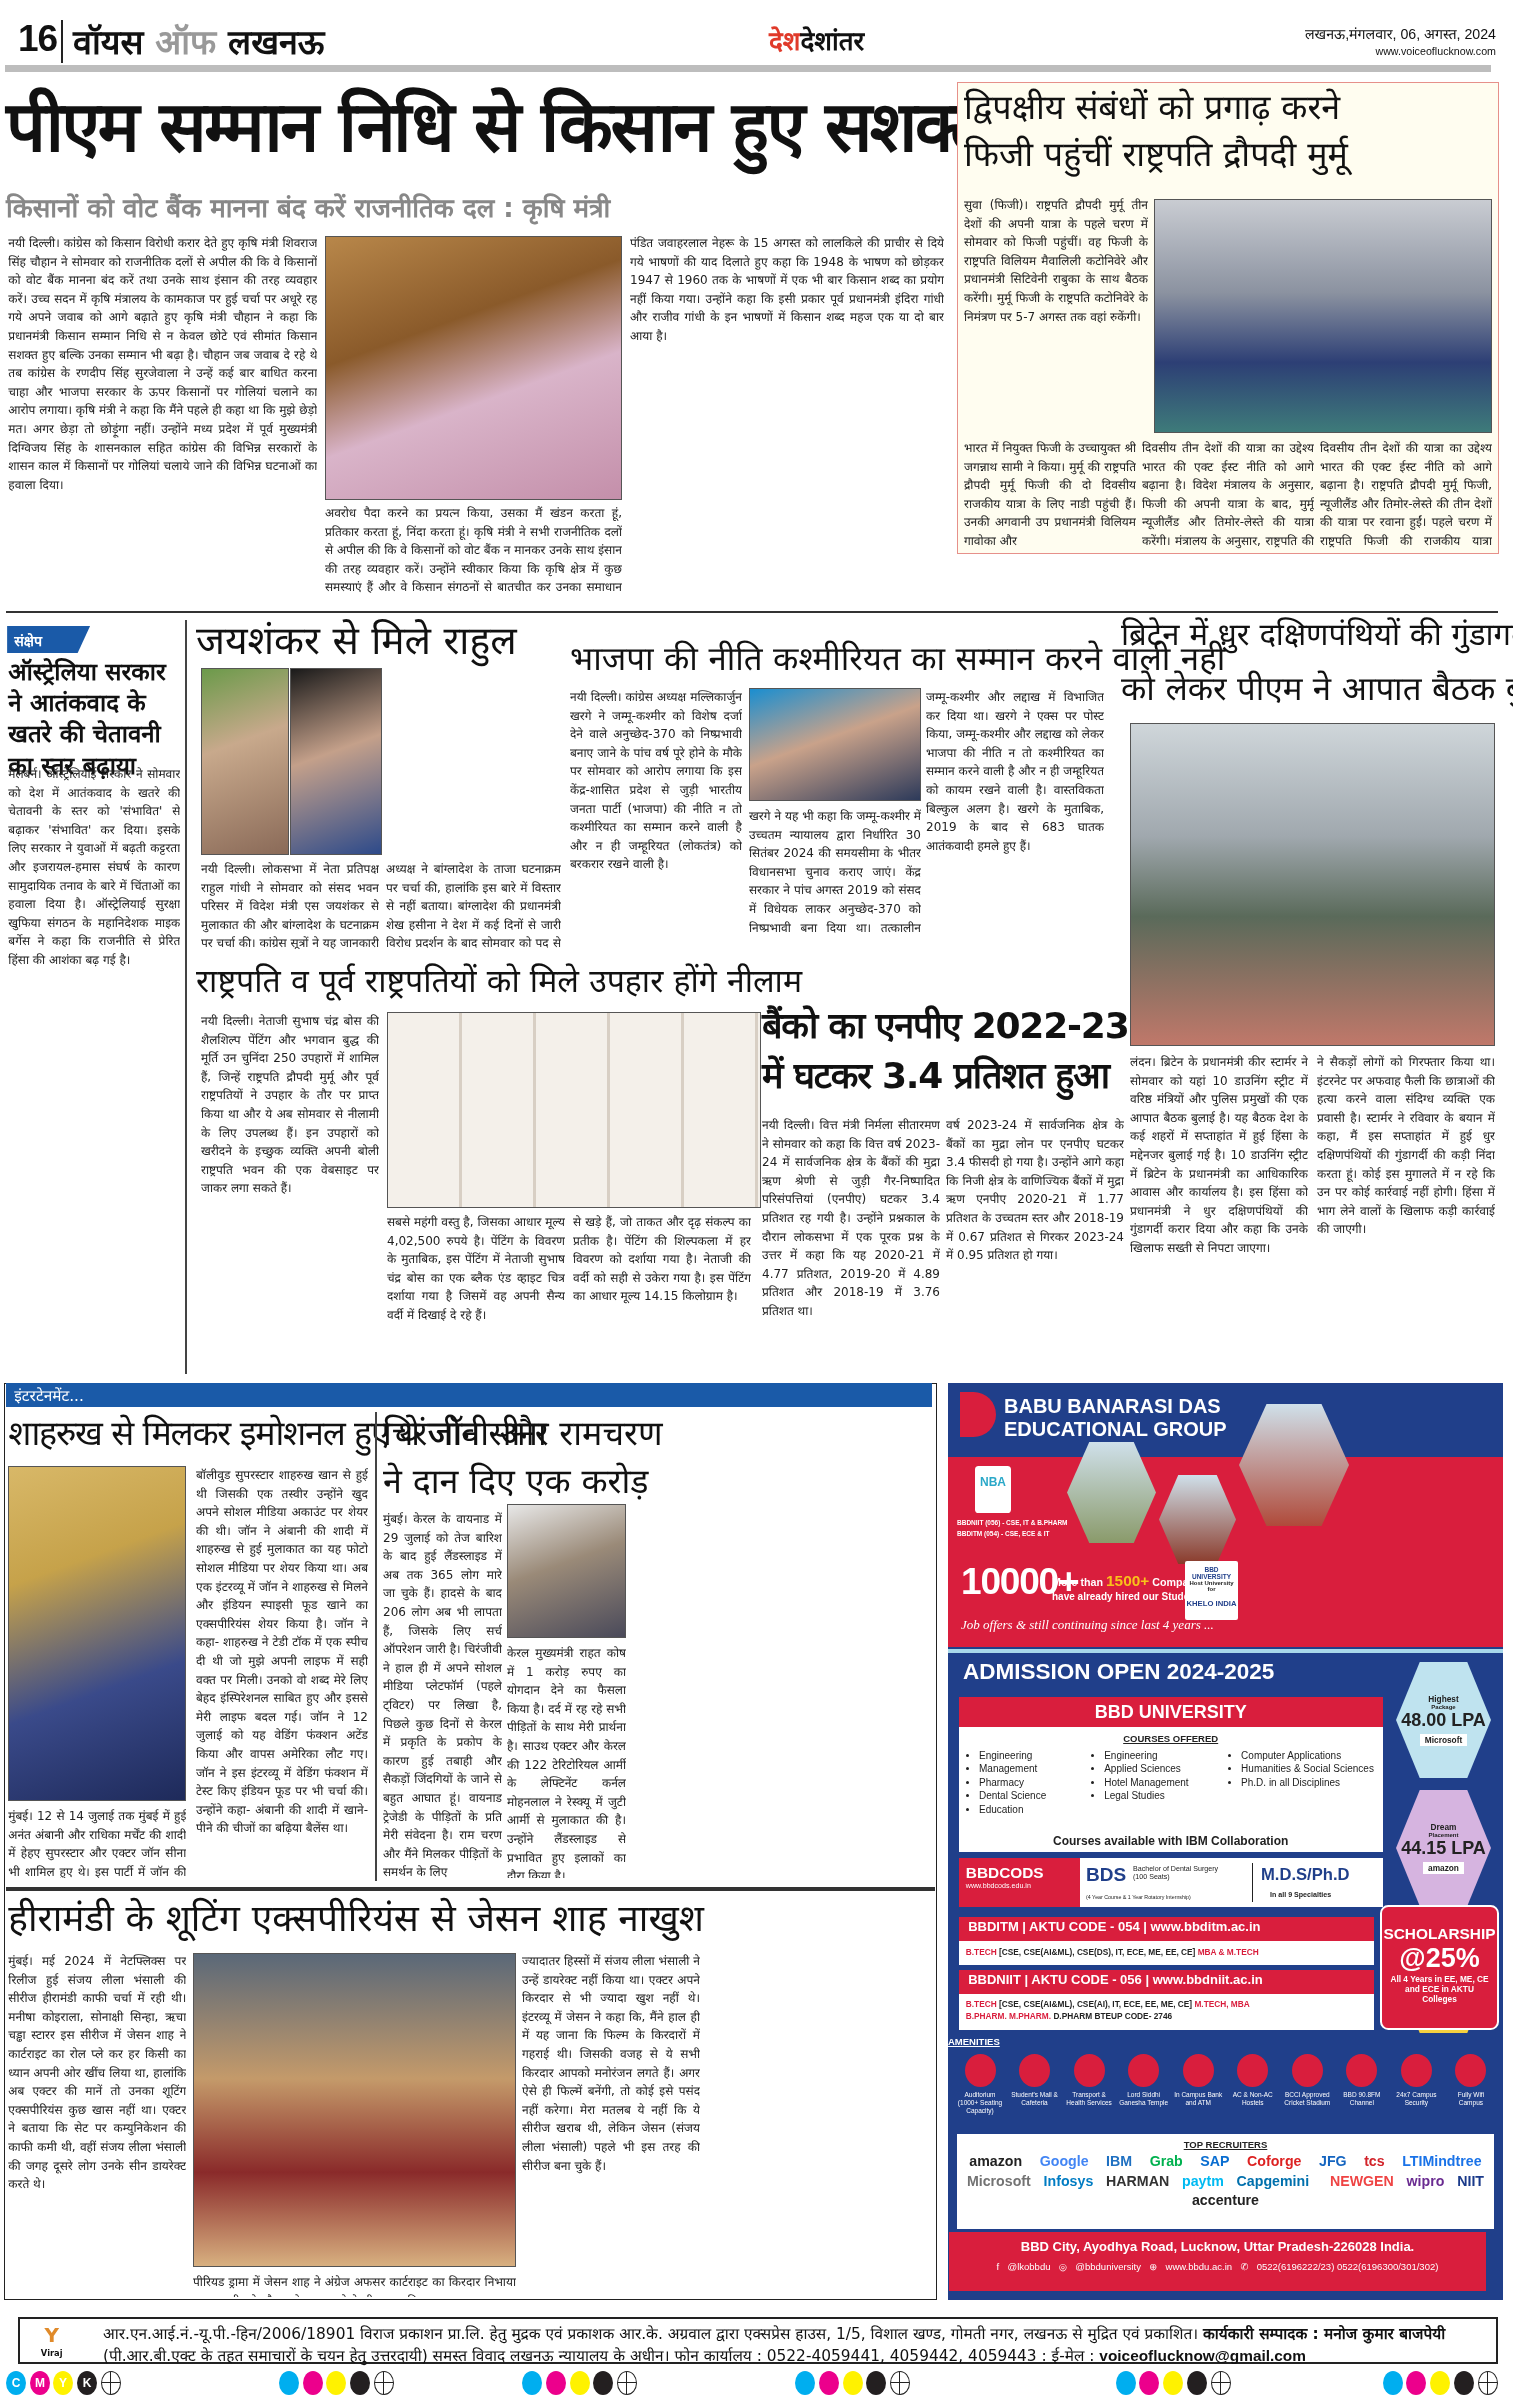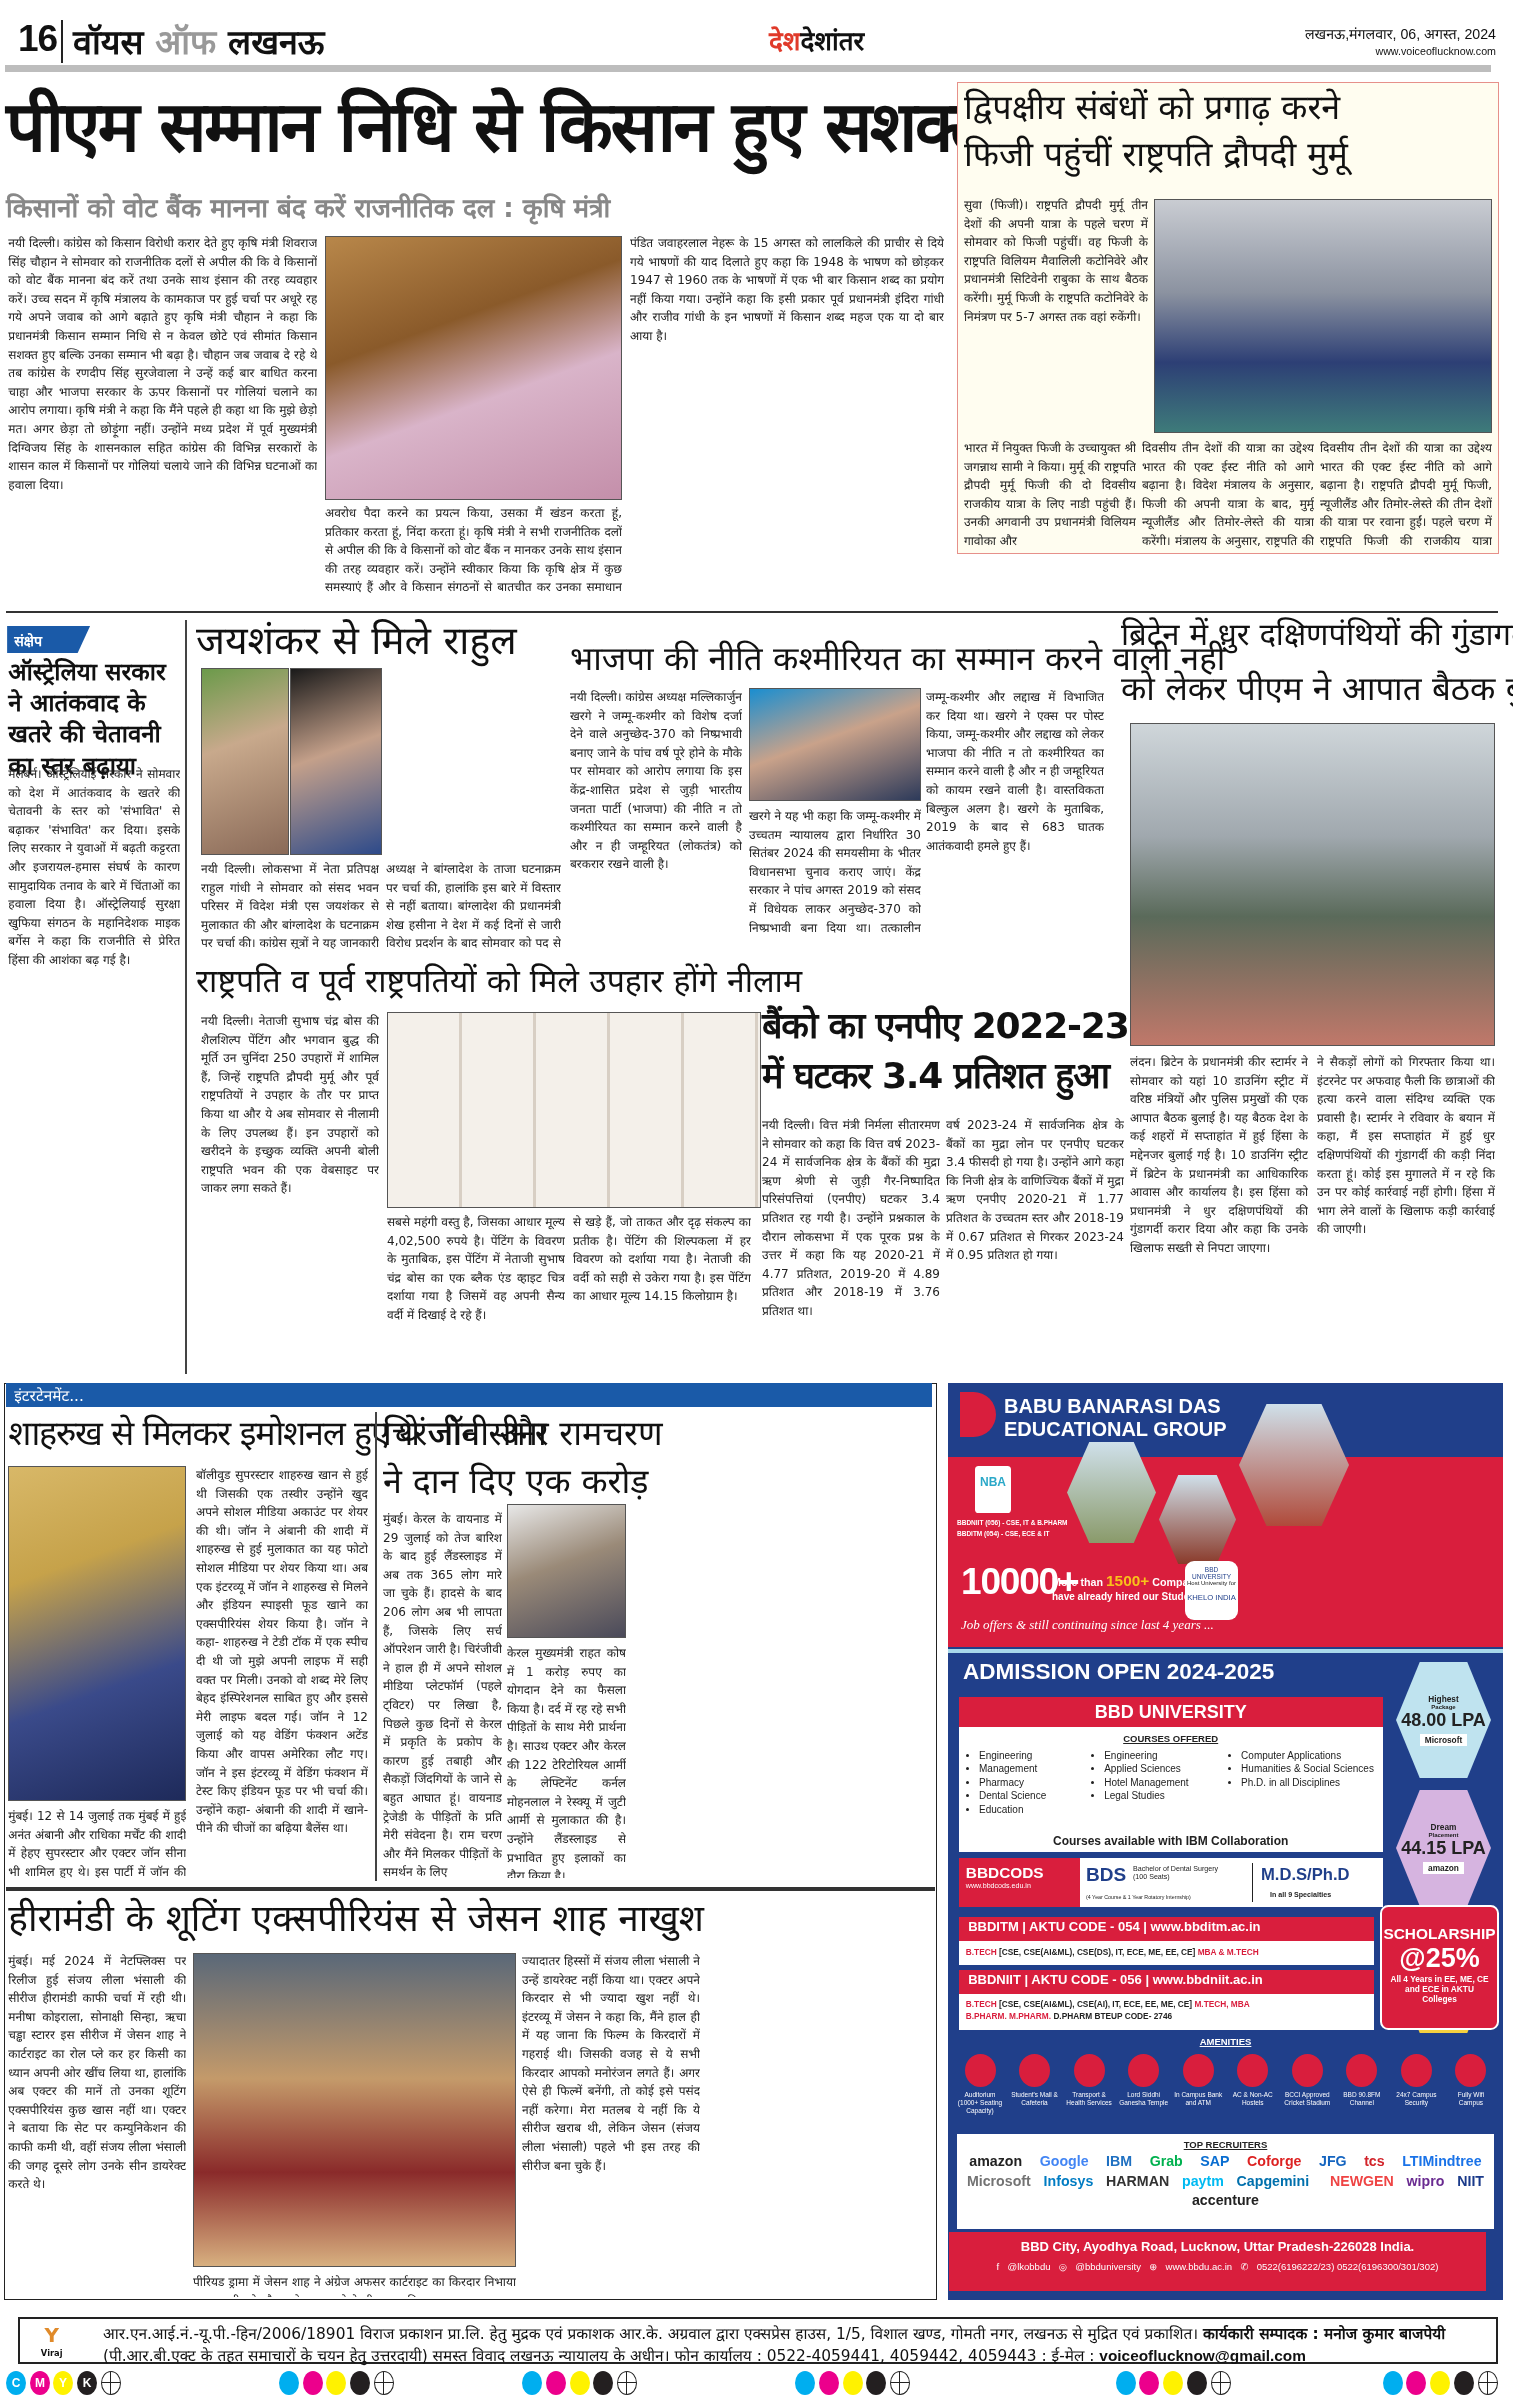--- a/index.html
+++ b/index.html
@@ -143,21 +143,21 @@
   <div class="abs hex" style="left:119px;top:59px;width:89px;height:101px;background:linear-gradient(#cfe0ea,#8a9a6a)"></div>
   <div class="abs hex" style="left:211px;top:92px;width:77px;height:89px;background:linear-gradient(#cfe0ea,#8a3a2a)"></div>
   <div class="abs hex" style="left:291px;top:21px;width:110px;height:122px;background:linear-gradient(#cfe0ea,#b04a3a)"></div>
   <div class="abs" style="left:27px;top:83px;width:36px;height:47px;background:#fff;border-radius:3.6px;color:#2aa8c8;font-weight:bold;font-size:12px;text-align:center;padding-top:9px">NBA</div>
   <div class="abs" style="left:9px;top:136px;color:#fff;font-size:6.5px;font-weight:bold">BBDNIIT (056) - CSE, IT &amp; B.PHARM</div>
   <div class="abs" style="left:9px;top:147px;color:#fff;font-size:6.5px;font-weight:bold">BBDITM (054) - CSE, ECE &amp; IT</div>
   <div class="abs" style="left:13px;top:178px;color:#fff;font-size:37px;font-weight:bold;letter-spacing:-1.2px">10000+</div>
   <div class="abs" style="left:104px;top:189px;color:#fff;font-size:10.7px;font-weight:bold"><span>More than</span> <span style="color:#f9c21a;font-size:15.4px">1500+</span> <span>Companies</span></div>
   <div class="abs" style="left:104px;top:208px;color:#fff;font-size:10px;font-weight:bold">have already hired our Students!</div>
   <div class="abs" style="left:13px;top:234px;color:#fff;font-size:13px;font-style:italic;font-family:'Liberation Serif',serif">Job offers &amp; still continuing since last 4 years ...</div>
-  <div class="abs ad-white" style="left:237px;top:178px;width:53px;height:59px;border-radius:9px;text-align:center;padding-top:4.7px;font-size:6px;font-weight:normal">
+  <div class="abs ad-white" style="left:237px;top:178px;width:53px;height:59px;border-radius:2px;text-align:center;padding-top:4.7px;font-size:6px;font-weight:bold">
     <div style="color:#203f8a;font-size:6.5px">BBD UNIVERSITY</div>
     <div>Host University for</div>
     <div style="color:#203f8a;margin-top:7.1px;font-size:7.7px">KHELO INDIA</div>
   </div>
   <div class="abs" style="left:0;top:266px;width:555px;height:3.6px;background:#a8d8ea"></div>
   <div class="abs" style="left:15px;top:276px;color:#fff;font-size:22.5px;font-weight:bold">ADMISSION OPEN 2024-2025</div>
 
   <div class="abs ad-red" style="left:10.7px;top:314px;width:424px;height:30px;text-align:center;font-size:18px;font-weight:bold;line-height:30px">BBD UNIVERSITY</div>
   <div class="abs ad-white" style="left:10.7px;top:344px;width:424px;height:125px;padding:6px 8.3px">
     <div style="text-align:center;font-size:9.5px;font-weight:bold;text-decoration:underline">COURSES OFFERED</div>
@@ -226,21 +226,21 @@
     <div><span style="color:#d91e3d">B.TECH</span> <span>[CSE, CSE(AI&amp;ML), CSE(AI), IT, ECE, EE, ME, CE]</span> <span style="color:#d91e3d">M.TECH, MBA</span></div>
     <div><span style="color:#d91e3d">B.PHARM. M.PHARM.</span> <span>D.PHARM BTEUP CODE- 2746</span></div>
   </div>
 
   <div class="abs ad-red" style="left:432px;top:522px;width:119px;height:125px;border:2.4px solid #fff;border-radius:8.3px;text-align:center;padding-top:18px">
     <div style="font-size:15.4px;font-weight:bold">SCHOLARSHIP</div>
     <div style="font-size:27px;font-weight:bold">@25%</div>
     <div style="font-size:8.3px;font-weight:bold;padding:0 7.1px">All 4 Years in EE, ME, CE and ECE in AKTU Colleges</div>
   </div>
 
-  <div class="abs" style="left:0;top:653px;width:555px;text-align:center;color:#fff;font-size:9.5px;font-weight:bold;text-decoration:underline">AMENITIES</div>
+  <div class="abs" style="left:0;top:653px;width:555px;text-align:left;color:#fff;font-size:9.5px;font-weight:bold;text-decoration:underline">AMENITIES</div>
   <div id="amenities" class="abs" style="left:6px;top:671px;width:543px;height:71px;display:flex;justify-content:space-between">
       <div style="width: 52px; text-align: center; color: rgb(255, 255, 255); font-size: 6.5px; line-height: 1.25;">
         <div style="width:31px;height:33px;border-radius:50%;background:#d91e3d;margin:0 auto 3.6px"></div>
         <div>Auditorium (1000+ Seating Capacity)</div>
       </div>
       <div style="width: 52px; text-align: center; color: rgb(255, 255, 255); font-size: 6.5px; line-height: 1.25;">
         <div style="width:31px;height:33px;border-radius:50%;background:#d91e3d;margin:0 auto 3.6px"></div>
         <div>Student's Mall &amp; Cafeteria</div>
       </div>
       <div style="width: 52px; text-align: center; color: rgb(255, 255, 255); font-size: 6.5px; line-height: 1.25;">

